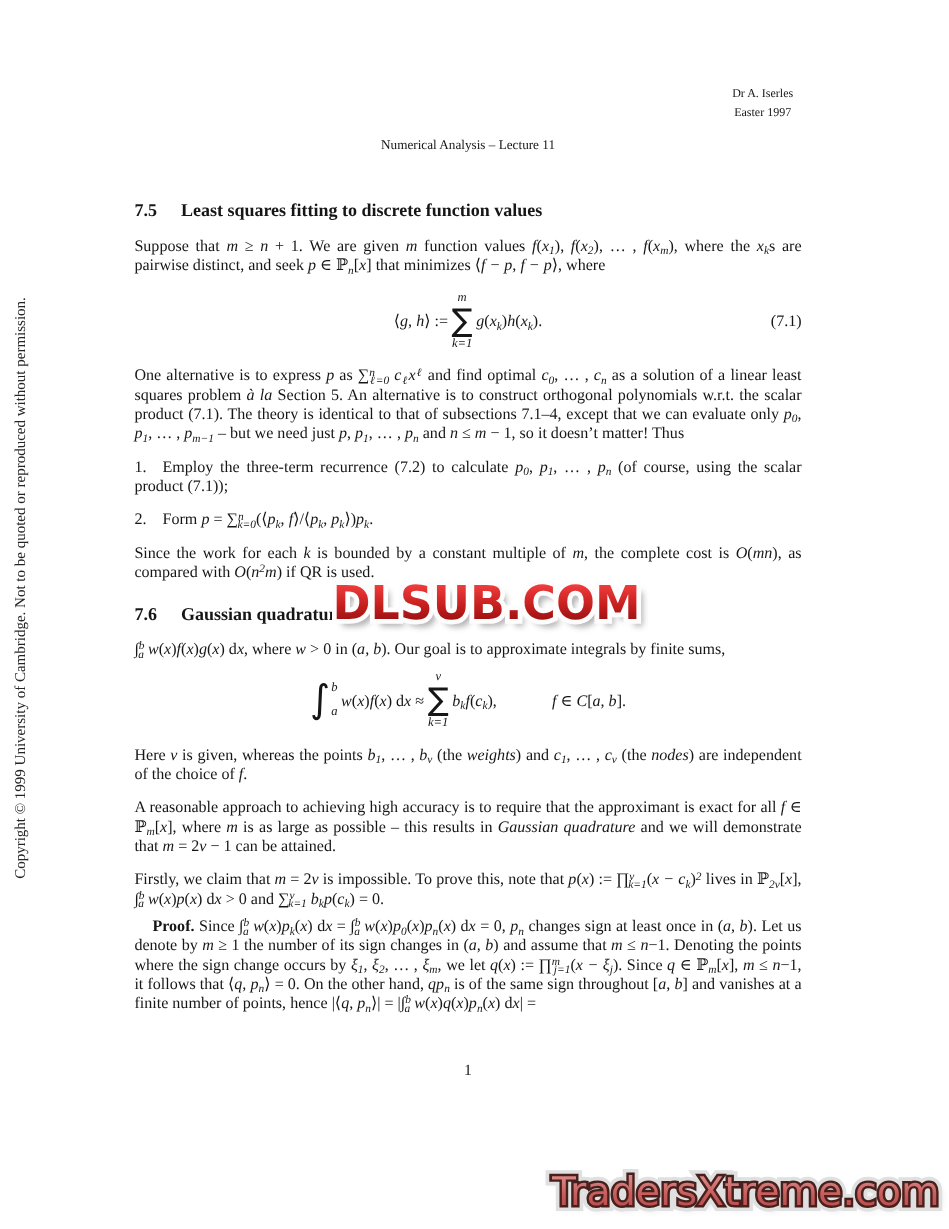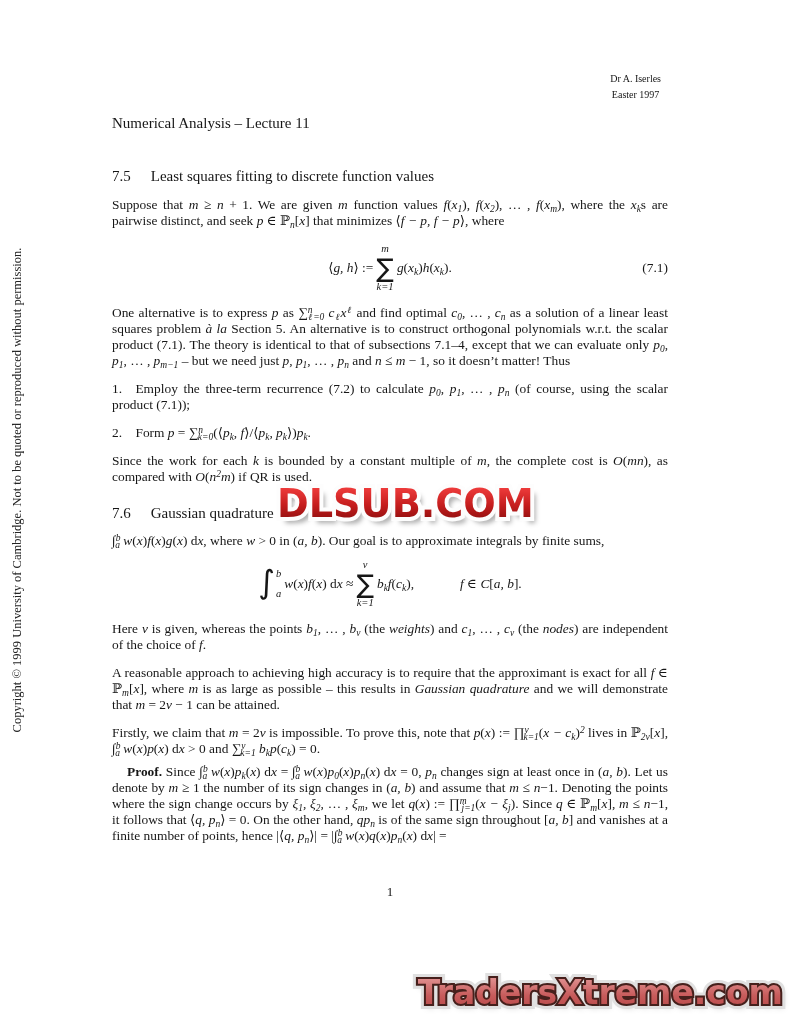--- a/index.html
+++ b/index.html
@@ -17,23 +17,23 @@
   
   .tc4s { position:absolute; top:2px; right:5px; }
   .tc4s-text {
     display:inline-block; font-family:"Liberation Sans","DejaVu Sans",sans-serif;
     font-weight:bold; font-size:46px; line-height:1; letter-spacing:-1px;
     transform:scaleX(0.88); transform-origin:100% 0;
     background:linear-gradient(180deg,#242424 18%,#322828 55%,#6d4a4a 85%,#7d5757 100%);
     -webkit-background-clip:text; background-clip:text; color:transparent;
   }
   .author { position:absolute; top:71px; right:130px; text-align:center; font-size:10px; line-height:15.5px; }
-  .doc-title { position:absolute; top:115px; left:112px; width:556px; margin:0; text-align:left; font-size:15px; font-weight:normal; }
+  .doc-title { position:absolute; top:115px; left:112px; width:556px; margin:0; text-align:center; font-size:11px; font-weight:normal; }
   .content { position:absolute; left:112px; top:160px; width:556px; font-size:13.4px; line-height:16px; text-align:justify; }
-  .sec-head { font-weight:normal; font-size:15px; margin:8px 0 0 0; }
+  .sec-head { font-weight:bold; font-size:15px; margin:8px 0 0 0; }
   .sec-head.second { margin-top:20px; }
   .sec-num { margin-right:20px; }
   .para { margin:13px 0 0 0; }
   .para.m0 { margin-top:12px; }
   .para.proof { margin-top:7px; text-indent:15px; }
   .para.thm { margin-top:11px; }
   .line-split { display:flex; justify-content:space-between; margin:11px 0 0 0; }
   sub,sup { font-size:71%; font-style:italic; line-height:0; }
   sup { vertical-align:baseline; position:relative; top:-0.45em; }
   sub { vertical-align:baseline; position:relative; top:0.28em; }
@@ -62,21 +62,21 @@
   }
   .wm-dlsub .outline { color:#ffffff; -webkit-text-stroke:8px #fdfdfd; text-shadow:5px 6px 5px #a8a8a8; }
   .wm-dlsub .fill {
     background:linear-gradient(180deg,#ee3b3b 10%,#c41d1d 55%,#8f0f0f 95%);
     -webkit-background-clip:text; background-clip:text; color:transparent;
   }
   
   .wm-traders { position:absolute; right:8px; top:976px; width:0; height:0; }
   .wm-traders span {
     position:absolute; right:0; top:0; white-space:nowrap; line-height:1;
-    font-family:"DejaVu Sans",sans-serif; font-weight:bold; font-size:33px;
+    font-family:"DejaVu Sans",sans-serif; font-weight:normal; font-size:33px;
   }
   .wm-traders .glow { color:#e6e6e6; -webkit-text-stroke:10px #e0e0e0; text-shadow:2px 3px 7px #bdbdbd; }
   .wm-traders .edge { color:#46201c; -webkit-text-stroke:4px #46201c; }
   .wm-traders .fill {
     background:linear-gradient(180deg,#dd8a8a 12%,#c75b5b 60%,#b84a4a 100%);
     -webkit-background-clip:text; background-clip:text; color:transparent;
   }
 </style>
 </head>
 <body>

